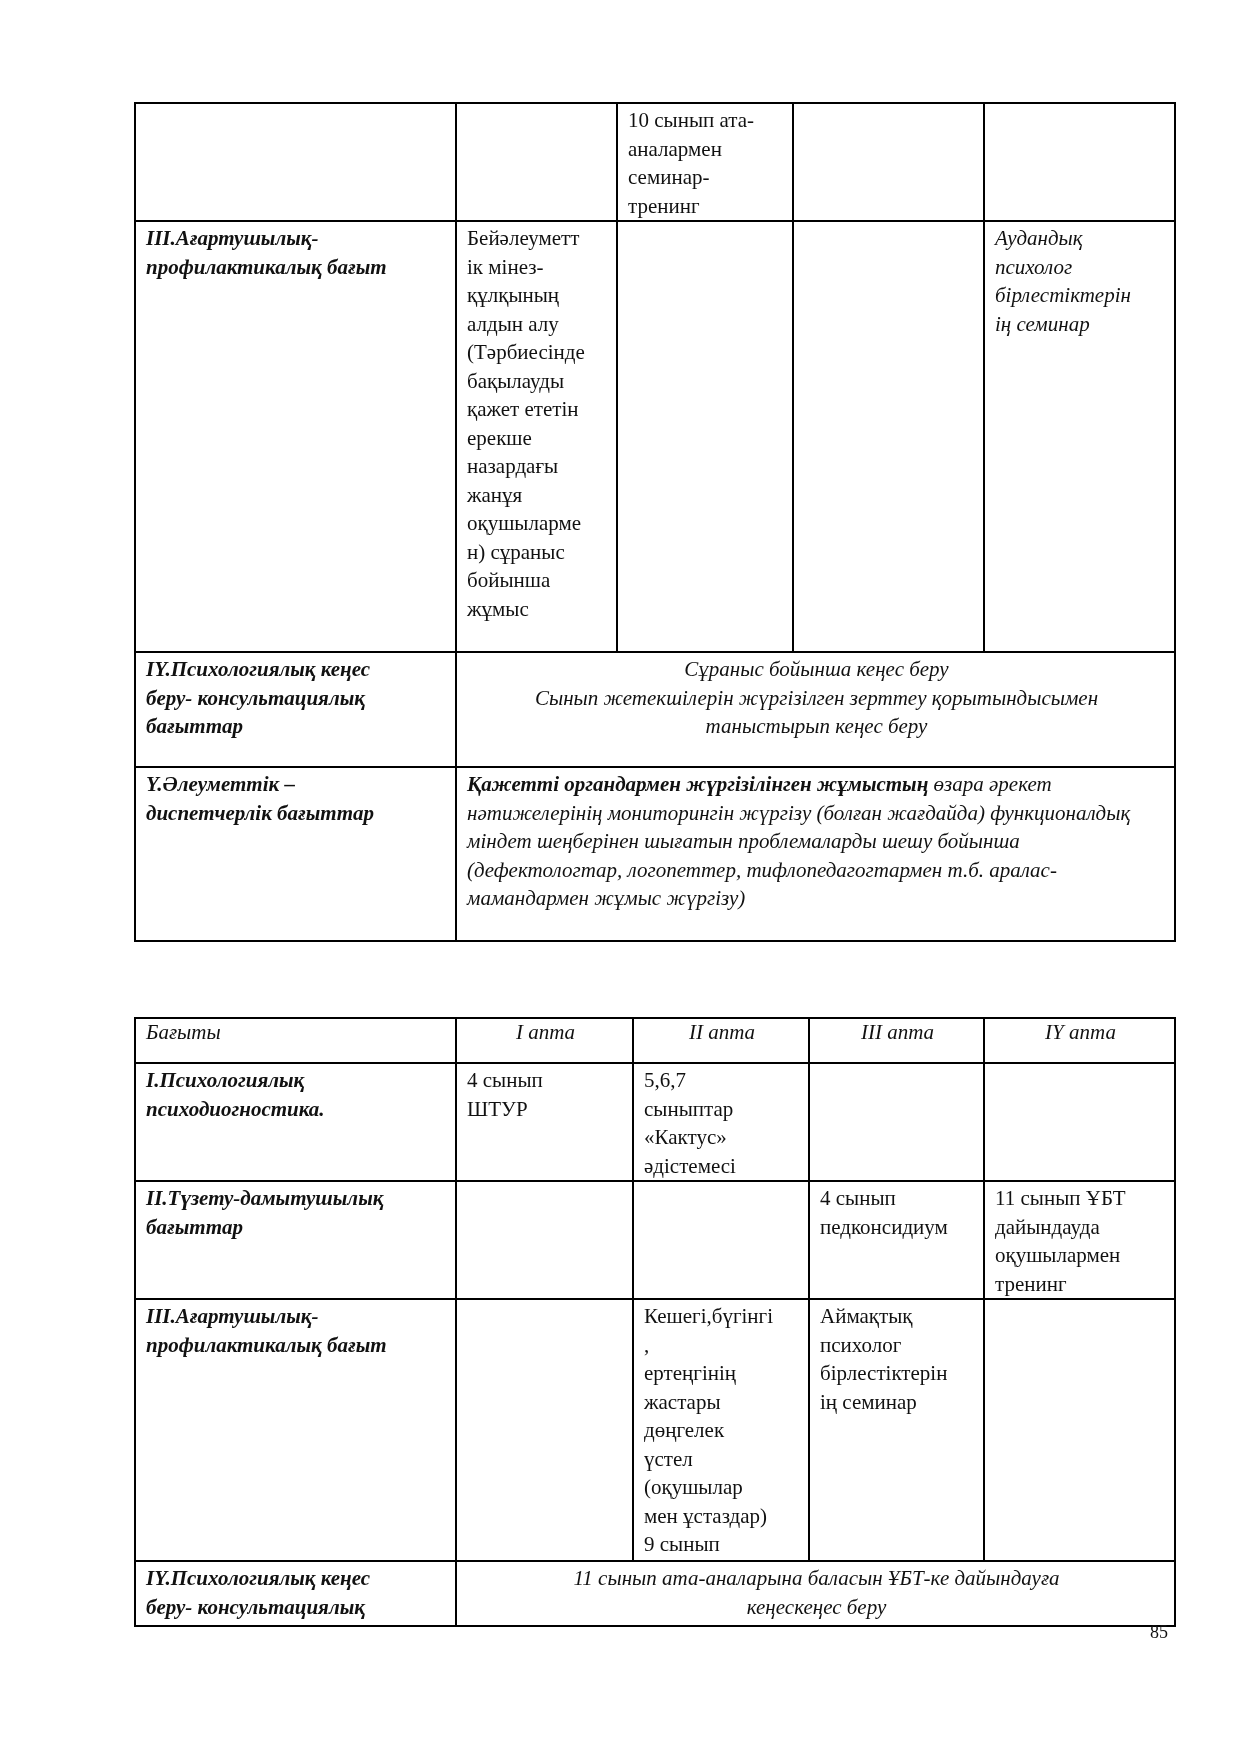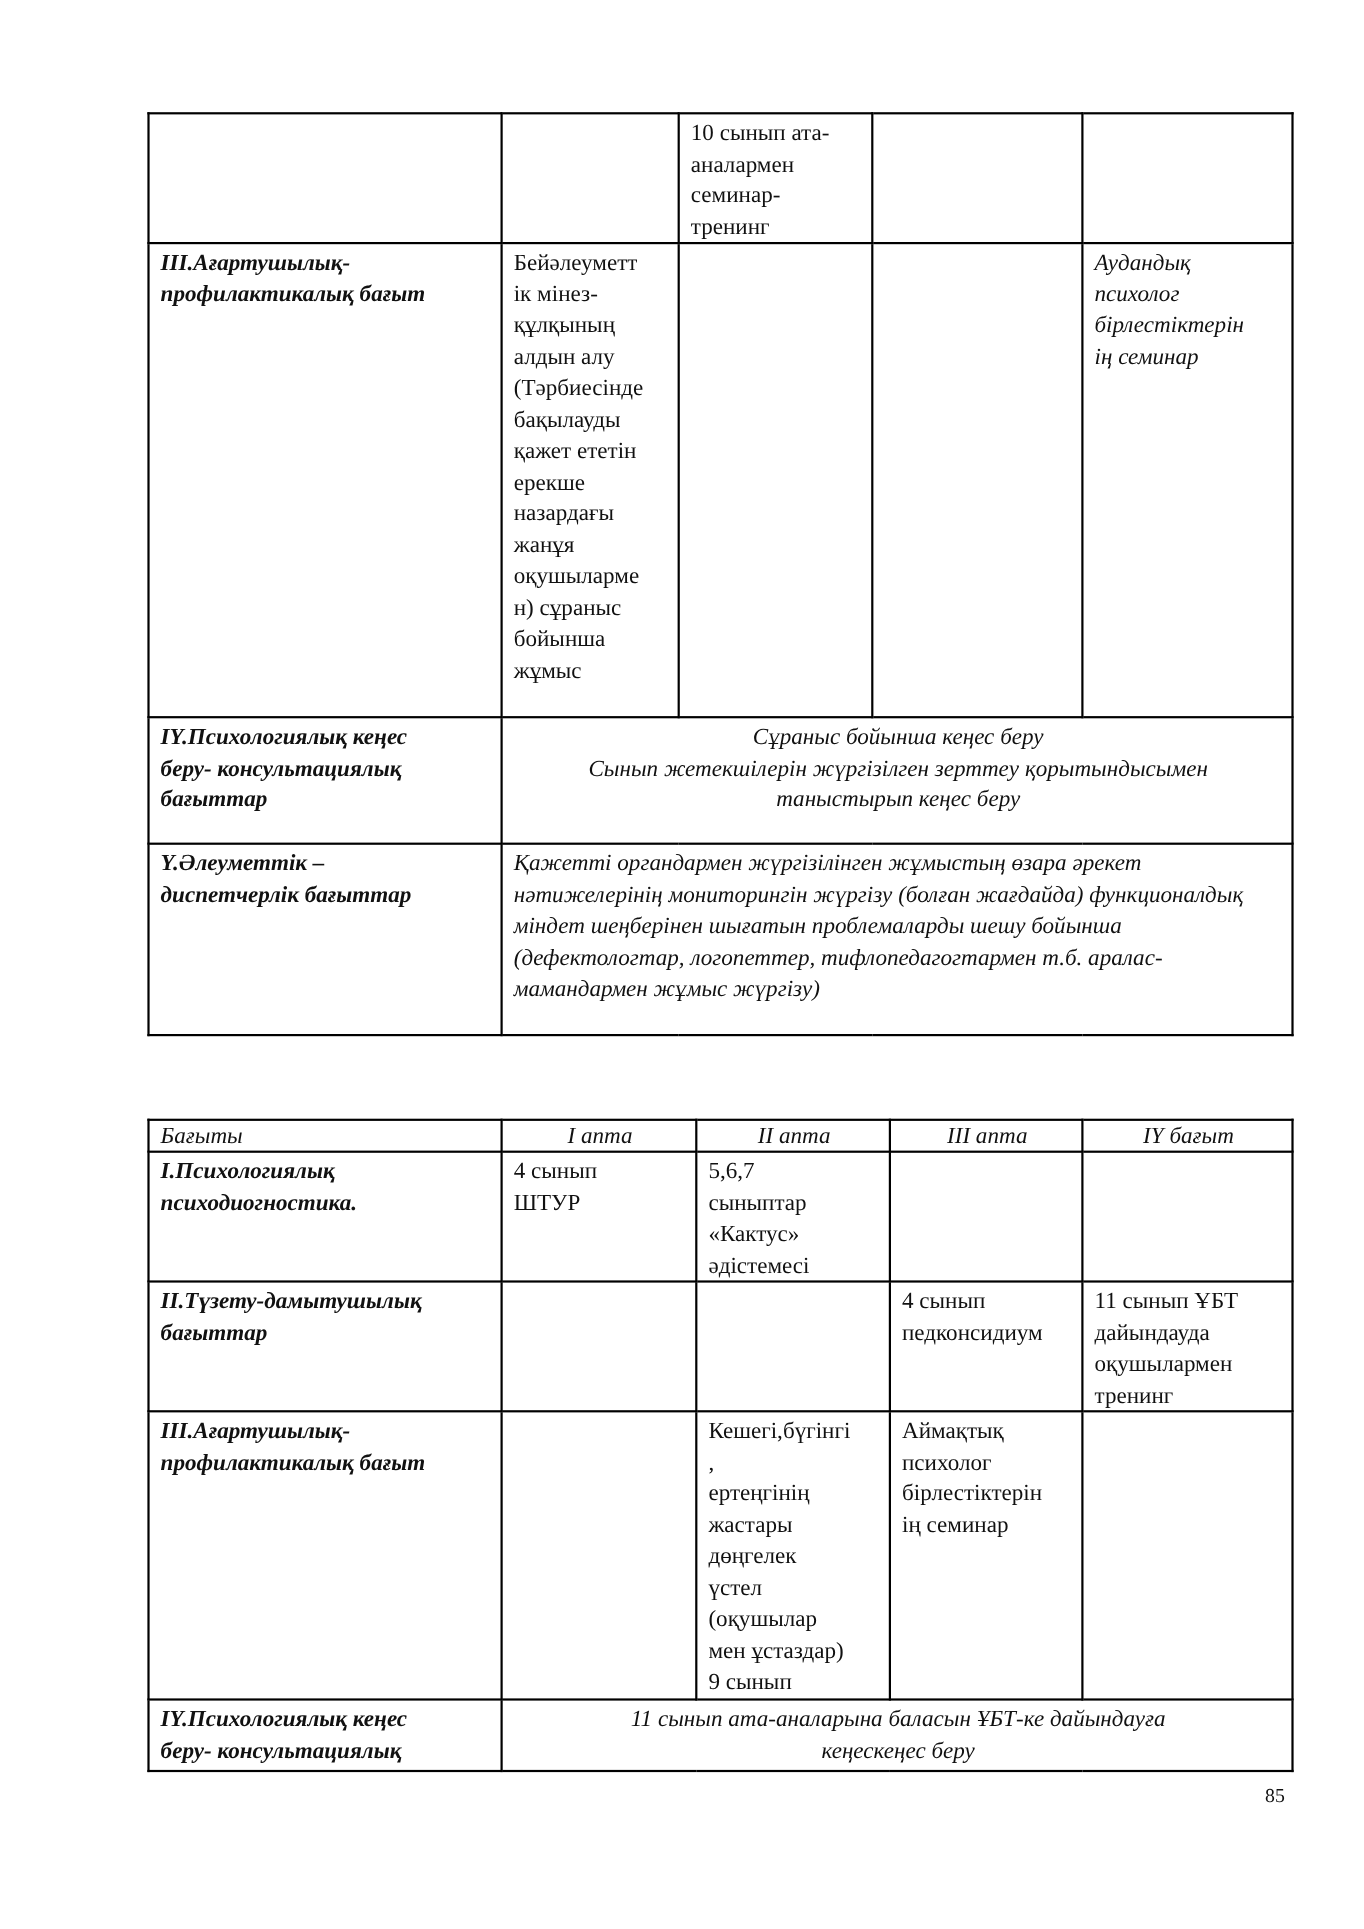--- a/index.html
+++ b/index.html
@@ -83,40 +83,40 @@
       <span class="line">Сұраныс бойынша кеңес беру</span>
       <span class="line">Сынып жетекшілерін жүргізілген зерттеу қорытындысымен</span>
       <span class="line">таныстырып кеңес беру</span>
     </td>
   </tr>
   <tr style="height:174px">
     <td class="bi">
       <span class="line">Y.Әлеуметтік –</span>
       <span class="line">диспетчерлік бағыттар</span>
     </td>
-    <td colspan="4" class="it"><span style="font-weight:normal">Қажетті органдармен  жүргізілінген  жұмыстың</span><span> өзара әрекет нәтижелерінің мониторингін жүргізу (болған жағдайда) функционалдық міндет шеңберінен шығатын проблемаларды шешу бойынша (дефектологтар, логопеттер, тифлопедагогтармен т.б. аралас-мамандармен жұмыс жүргізу)</span></td>
+    <td colspan="4" class="it"><span style="font-weight:bold">Қажетті органдармен  жүргізілінген  жұмыстың</span><span> өзара әрекет нәтижелерінің мониторингін жүргізу (болған жағдайда) функционалдық міндет шеңберінен шығатын проблемаларды шешу бойынша (дефектологтар, логопеттер, тифлопедагогтармен т.б. аралас-мамандармен жұмыс жүргізу)</span></td>
   </tr>
 </tbody>
   </table>
 
 <table id="t2">
   <colgroup>
     <col style="width:321px">
       <col style="width:177px">
       <col style="width:176px">
       <col style="width:175px">
       <col style="width:191px">
   </colgroup>
   <tbody>
-      <tr class="hdr" style="height:29px">
+      <tr class="hdr" style="height:45px">
     <td>Бағыты</td>
     <td class="center">І апта</td>
     <td class="center">ІІ апта</td>
     <td class="center">ІІІ апта</td>
-    <td class="center">ІY  бағыт</td>
+    <td class="center">ІY  апта</td>
   </tr>
   <tr style="height:110px">
     <td class="bi">
       <span class="line">І.Психологиялық</span>
       <span class="line">психодиогностика.</span>
     </td>
     <td>
       <span class="line">4 сынып</span>
       <span class="line">ШТУР</span>
     </td>

